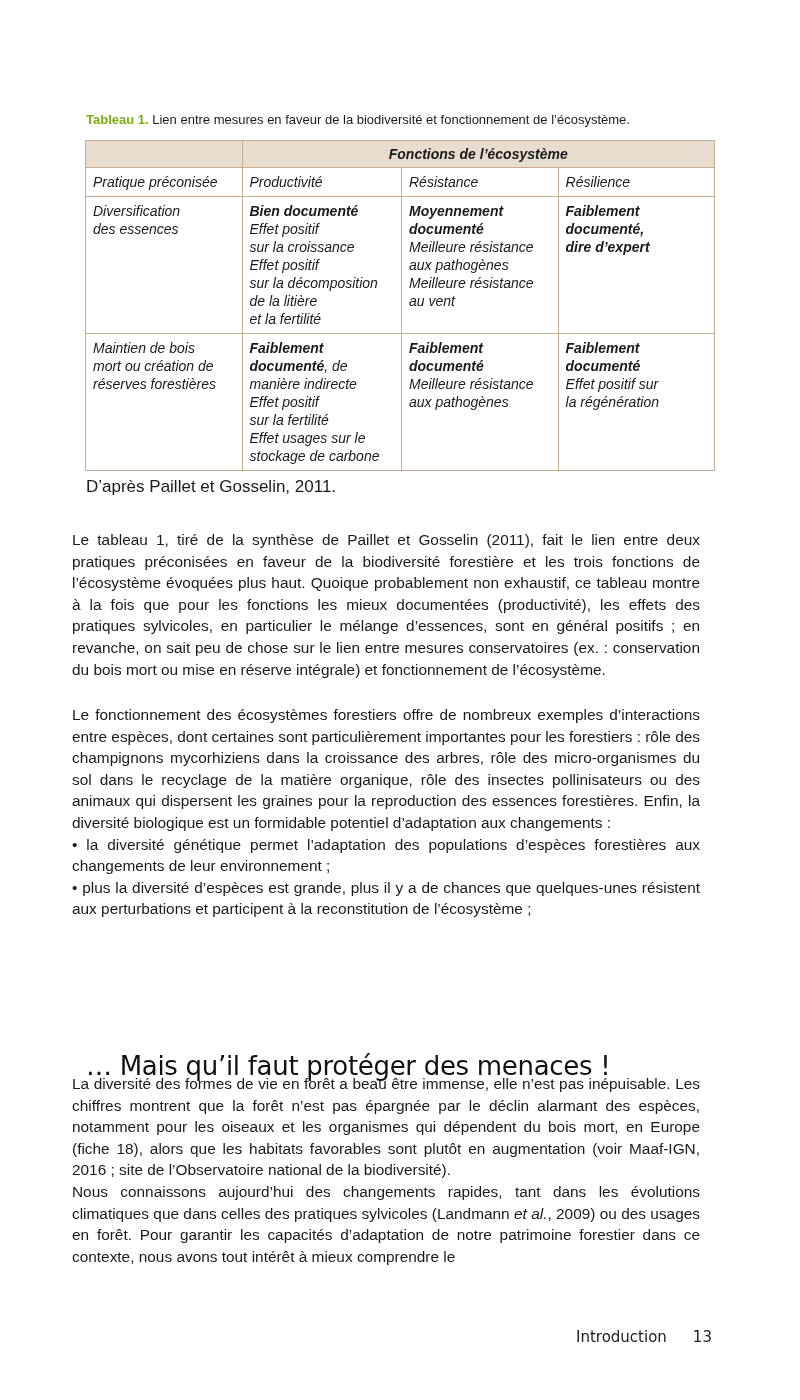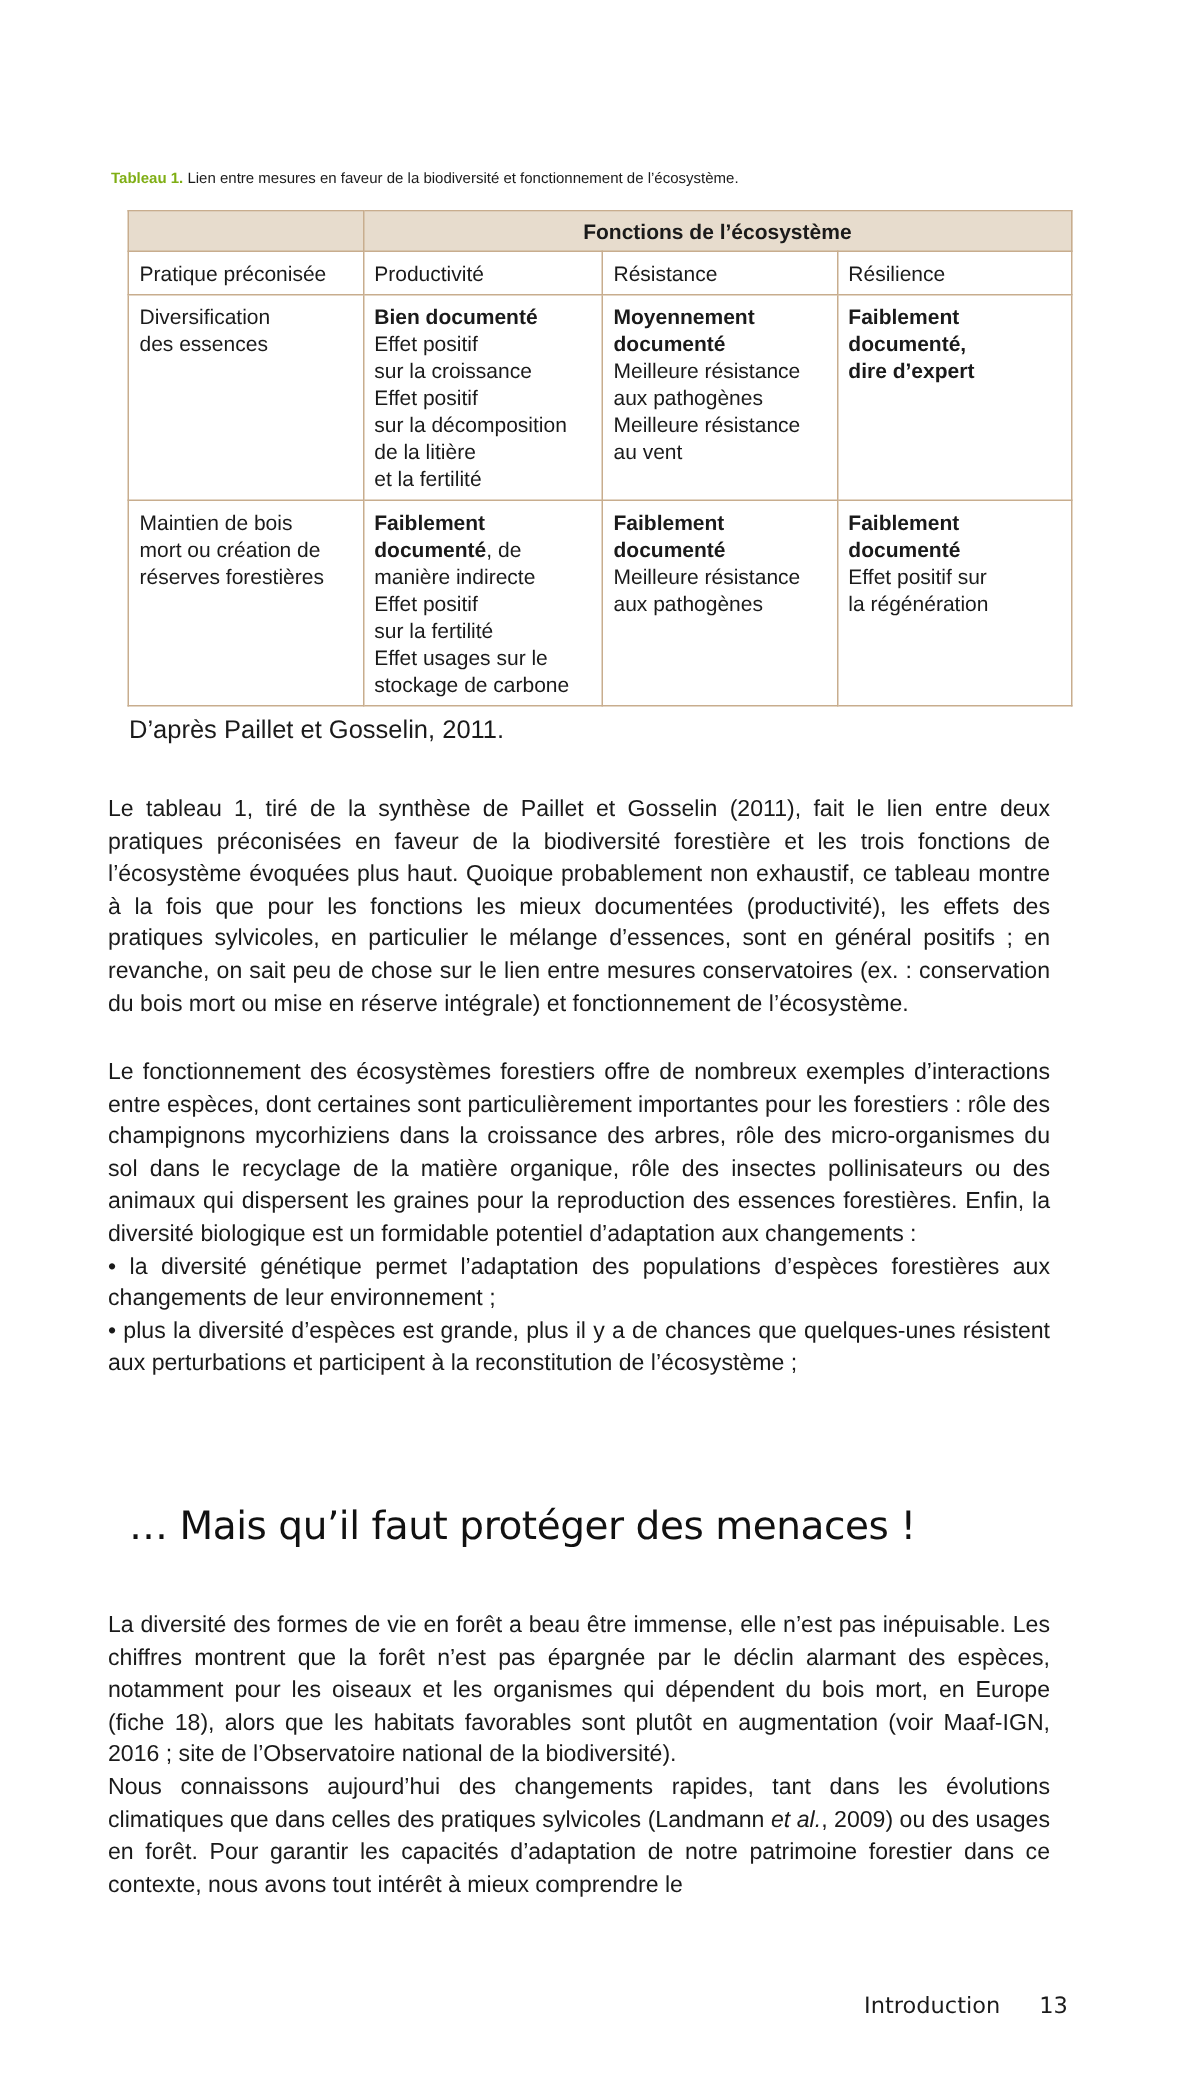--- a/index.html
+++ b/index.html
@@ -1,31 +1,31 @@
 <!DOCTYPE html>
 <html><head>
 <meta charset="utf-8">
 <style>
   html, body { margin: 0; padding: 0; background: #ffffff; }
   body {
     width: 800px; height: 1400px; position: relative; overflow: hidden;
     font-family: "Liberation Sans", sans-serif; color: #1a1a1a;
   }
   .caption {
-    position: absolute; left: 74px; top: 111px; width: 640px;
-    font-size: 10px; line-height: 18px; color: #1a1a1a;
+    position: absolute; left: 86px; top: 111px; width: 640px;
+    font-size: 13px; line-height: 18px; color: #1a1a1a;
   }
   .caption .label { color: #7fae14; font-weight: bold; }
   table.tbl {
     position: absolute; left: 85px; top: 140px; width: 630px;
     border-collapse: collapse; font-size: 14px; line-height: 18px;
   }
   table.tbl td, table.tbl th {
     border: 1px solid #c8ad8e; vertical-align: top; text-align: left;
-    padding: 5px 7px 5px 7px; font-weight: normal;
+    padding: 5px 7px 5px 7px; font-weight: normal; font-style: italic;
   }
   table.tbl tr.head1 td { background: #e7dccd; height: 16px; padding: 4px 7px; }
   table.tbl tr.head1 td.fn { text-align: center; font-weight: bold; }
   table.tbl tr.head2 td { padding: 5px 7px; }
   .col1 { width: 142px; }
   .col2 { width: 145px; }
   .col3 { width: 142px; }
   .col4 { width: 142px; }
   .cell-line { display: block; }
   .b { font-weight: bold; }
@@ -34,21 +34,21 @@
   }
   .body-text {
     position: absolute; left: 72px; width: 628px;
     font-size: 15.4px; line-height: 21.6px; text-align: justify;
     hyphens: manual;
   }
   .body-text p { margin: 0; }
   .p1 { top: 529px; }
   .p2 { top: 704px; }
   .heading {
-    position: absolute; left: 86px; top: 979px; width: 628px;
+    position: absolute; left: 86px; top: 1027px; width: 628px;
     font-size: 26px; line-height: 34px; color: #111;
     font-family: "DejaVu Sans", sans-serif; font-weight: normal;
     letter-spacing: -0.3px;
   }
   .p3 { top: 1073px; }
   .p4 { top: 1181px; }
   .footer {
     position: absolute; left: 576px; top: 1327px; font-size: 15px; line-height: 20px;
     font-family: "DejaVu Sans", sans-serif;
   }

